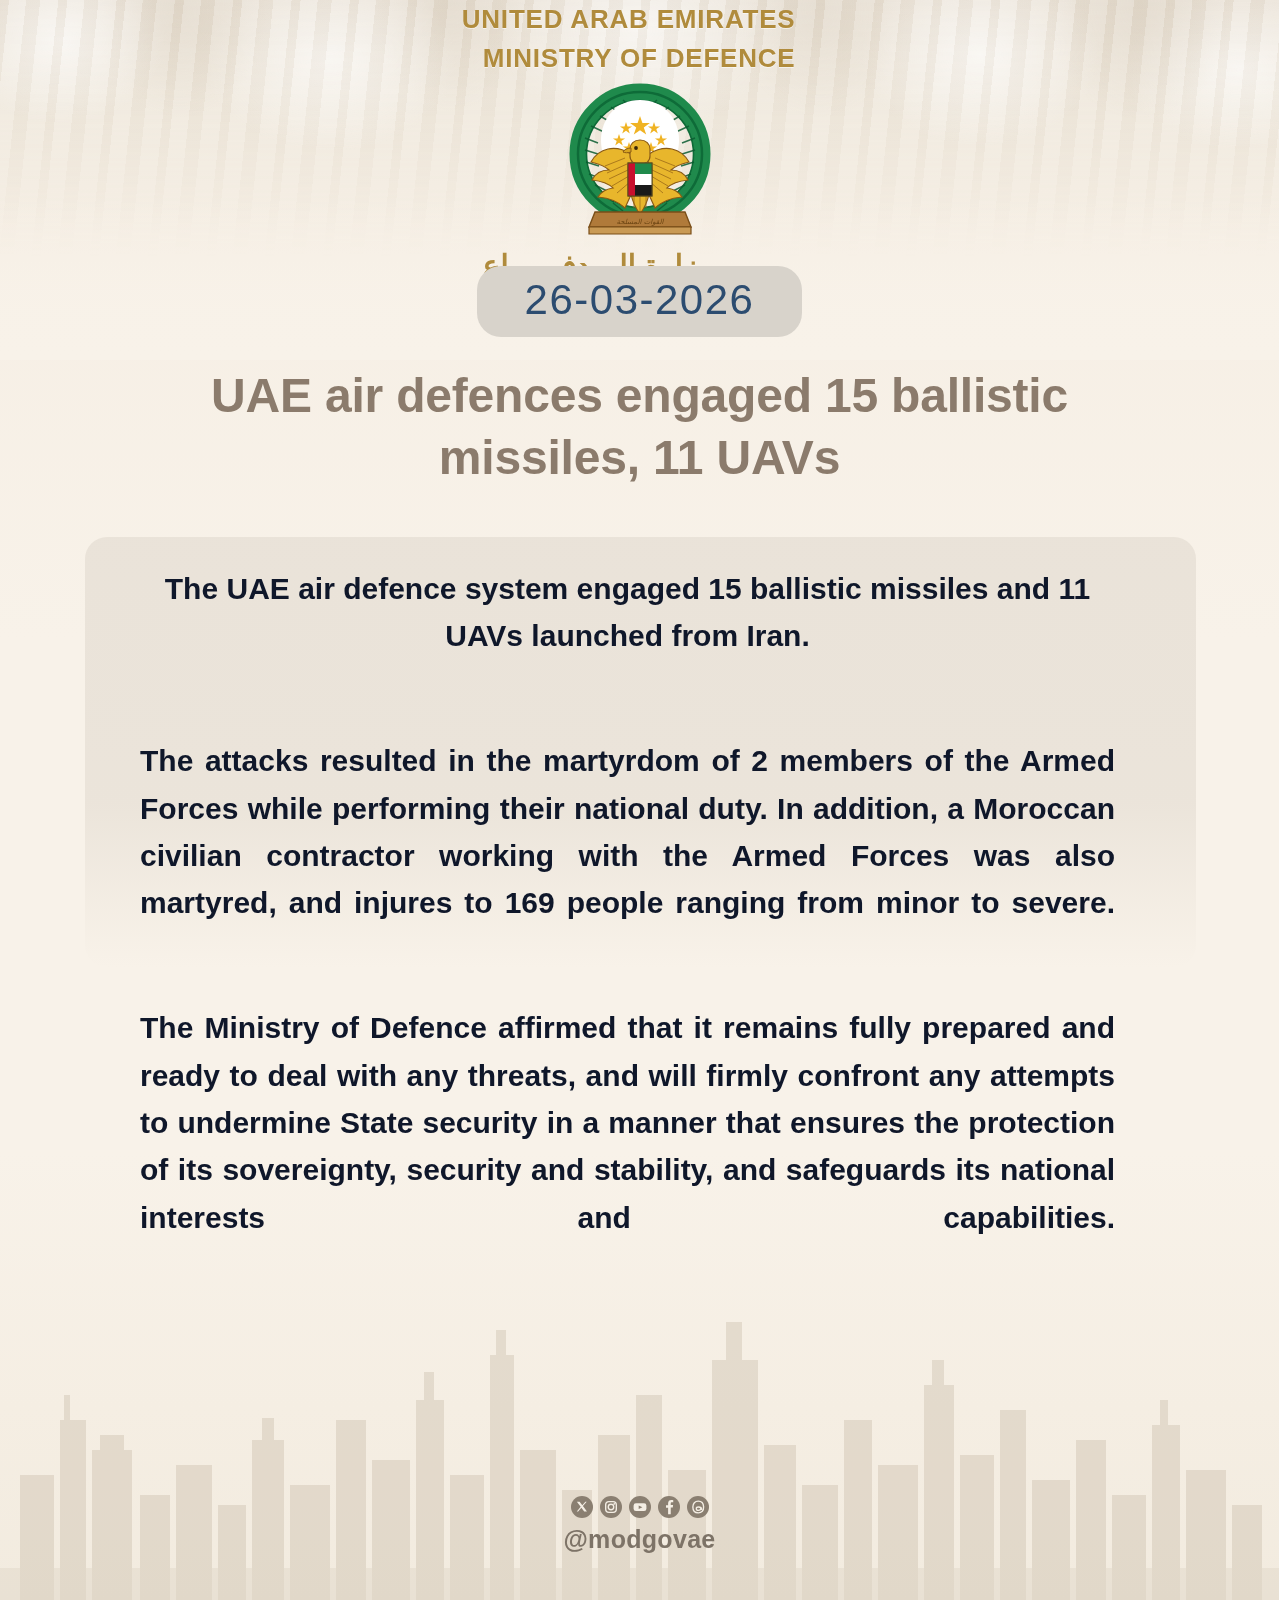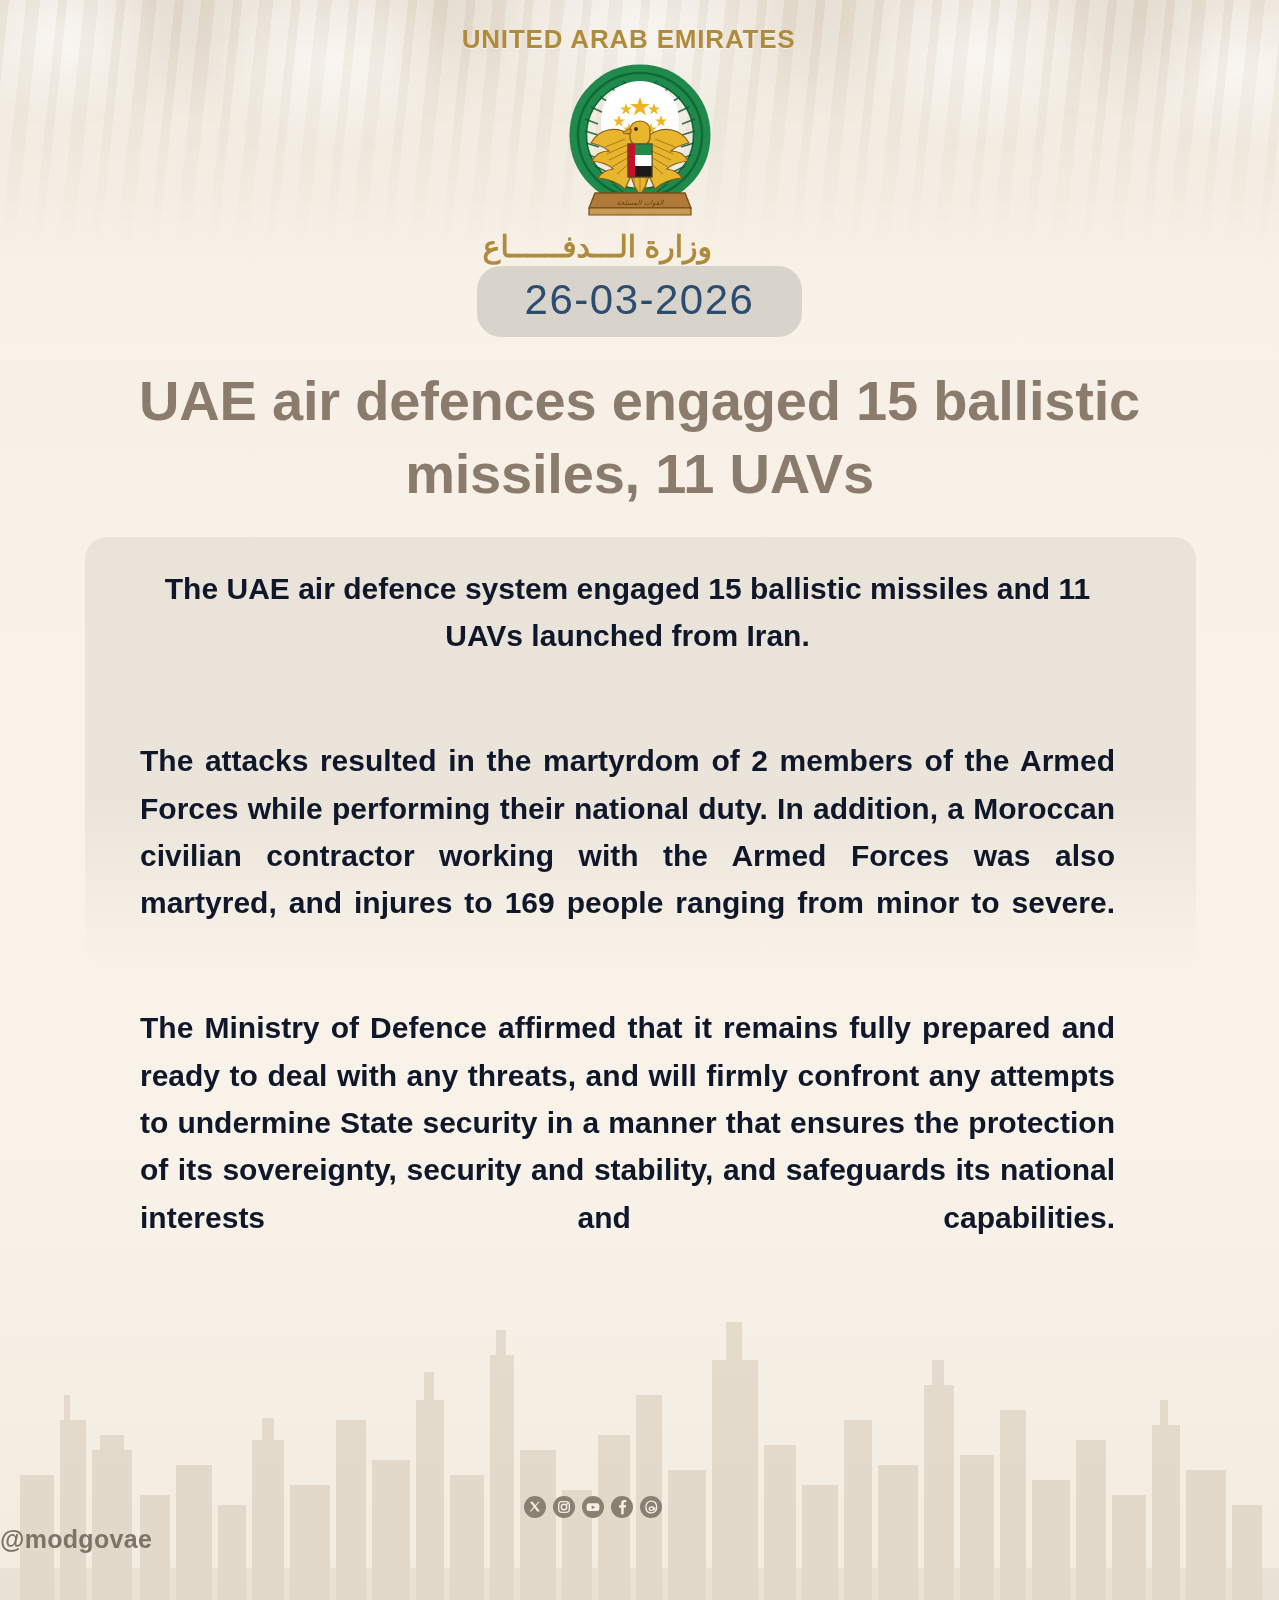--- a/index.html
+++ b/index.html
@@ -77,21 +77,21 @@
   .date-pill{
     display:inline-block; padding:13px 48px 16px; border-radius:24px;
     background:#d8d3cb; color:#2c4c70;
     font-size:42px; font-weight:500; letter-spacing:1.5px; line-height:1;
   }
 
   
   .headline{
     position:absolute; left:110px; top:365px; width:1059px;
     text-align:center; color:#8b7b6c;
-    font-size:56px; font-weight:bold; line-height:1.30;
+    font-size:48px; font-weight:bold; line-height:1.30;
     letter-spacing:-.2px;
   }
 
   
   .panel{
     position:absolute; left:85px; top:537px; width:1111px; height:430px;
     background:linear-gradient(180deg, rgba(233,226,216,.95) 0%, rgba(234,227,217,.92) 62%, rgba(240,233,223,.45) 88%, rgba(247,241,231,0) 100%);
     border-radius:22px;
   }
   .body-text{
@@ -99,21 +99,21 @@
     color:#0f172a; font-weight:bold; font-size:30px; line-height:1.58;
     text-align:justify; text-justify:inter-word;
   }
   .body-text p{ margin:0 0 30px 0; }
   .body-text p:last-child{ margin-bottom:0; }
   .body-text p::after{ content:""; display:inline-block; width:100%; }
   .p-center{ text-align:center; }
 
   
   .footer{
-    position:absolute; left:0; top:1496px; width:1185px; text-align:left;
+    position:absolute; left:0; top:1496px; width:1279px; text-align:center;
   }
   .social-row{
     display:flex; justify-content:center; align-items:center; gap:7px;
   }
   .social-ico{ width:22px; height:22px; display:block; }
   .handle{
     margin-top:7px; color:#7d7367; font-size:25px; font-weight:bold;
     letter-spacing:.3px;
   }
 </style>
@@ -170,20 +170,21 @@
       <rect x="1232" y="205" width="30" height="95"></rect>
       <rect x="0" y="268" width="1279" height="32" opacity=".55"></rect>
     </g>
   </svg>
 </div>
 
 <div class="header">
 
   <div class="logo-en">
     <div>UNITED ARAB EMIRATES</div>
+    <div>MINISTRY OF DEFENCE</div>
   </div>
 
   <div class="emblem">
     <svg viewBox="0 0 150 165">
 
       <circle cx="75" cy="76" r="62" fill="none" stroke="#1f8a4c" stroke-width="17"></circle>
       <circle cx="75" cy="76" r="62" fill="none" stroke="#0e6b38" stroke-width="2.5"></circle>
       <circle cx="75" cy="76" r="53.5" fill="none" stroke="#0e6b38" stroke-width="1.6"></circle>
       <g stroke="#0b5c30" stroke-width="1.5" fill="none" opacity=".85">
         <path d="M20 60 l13 5 M20 72 l13 4 M21 84 l13 4 M24 96 l13 5 M30 107 l12 6 M38 117 l11 7 M48 125 l10 8

